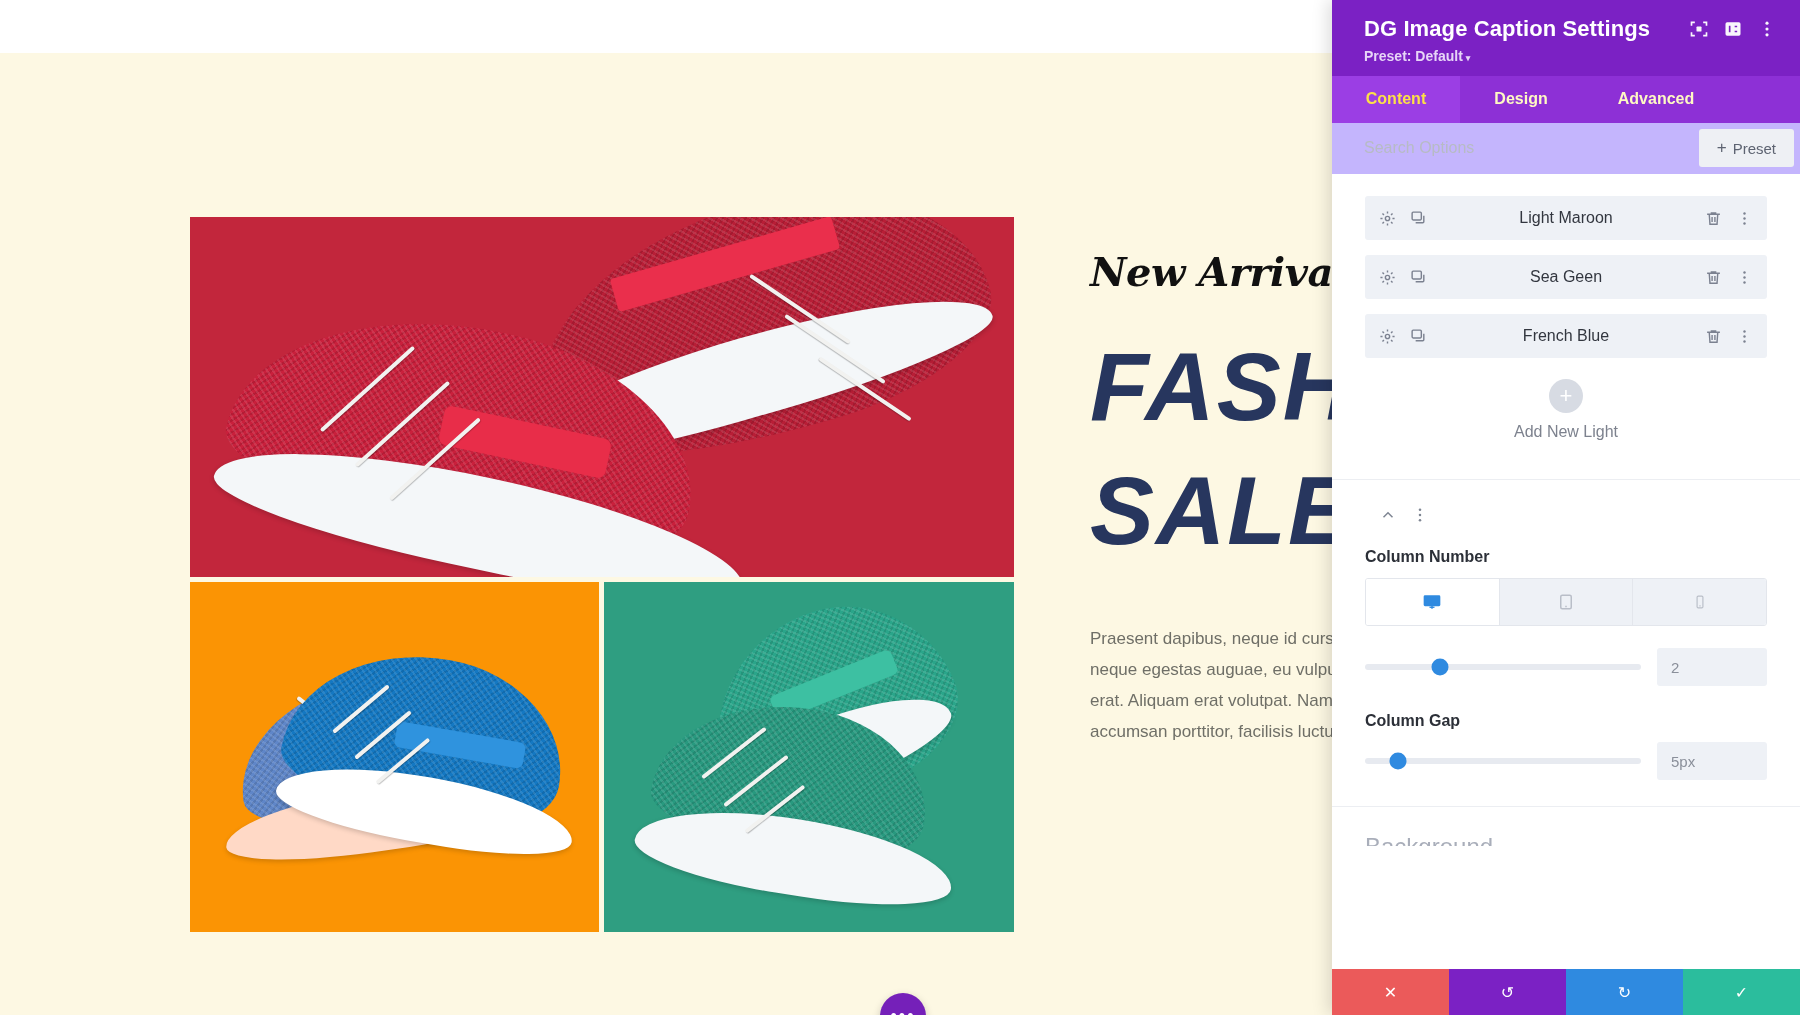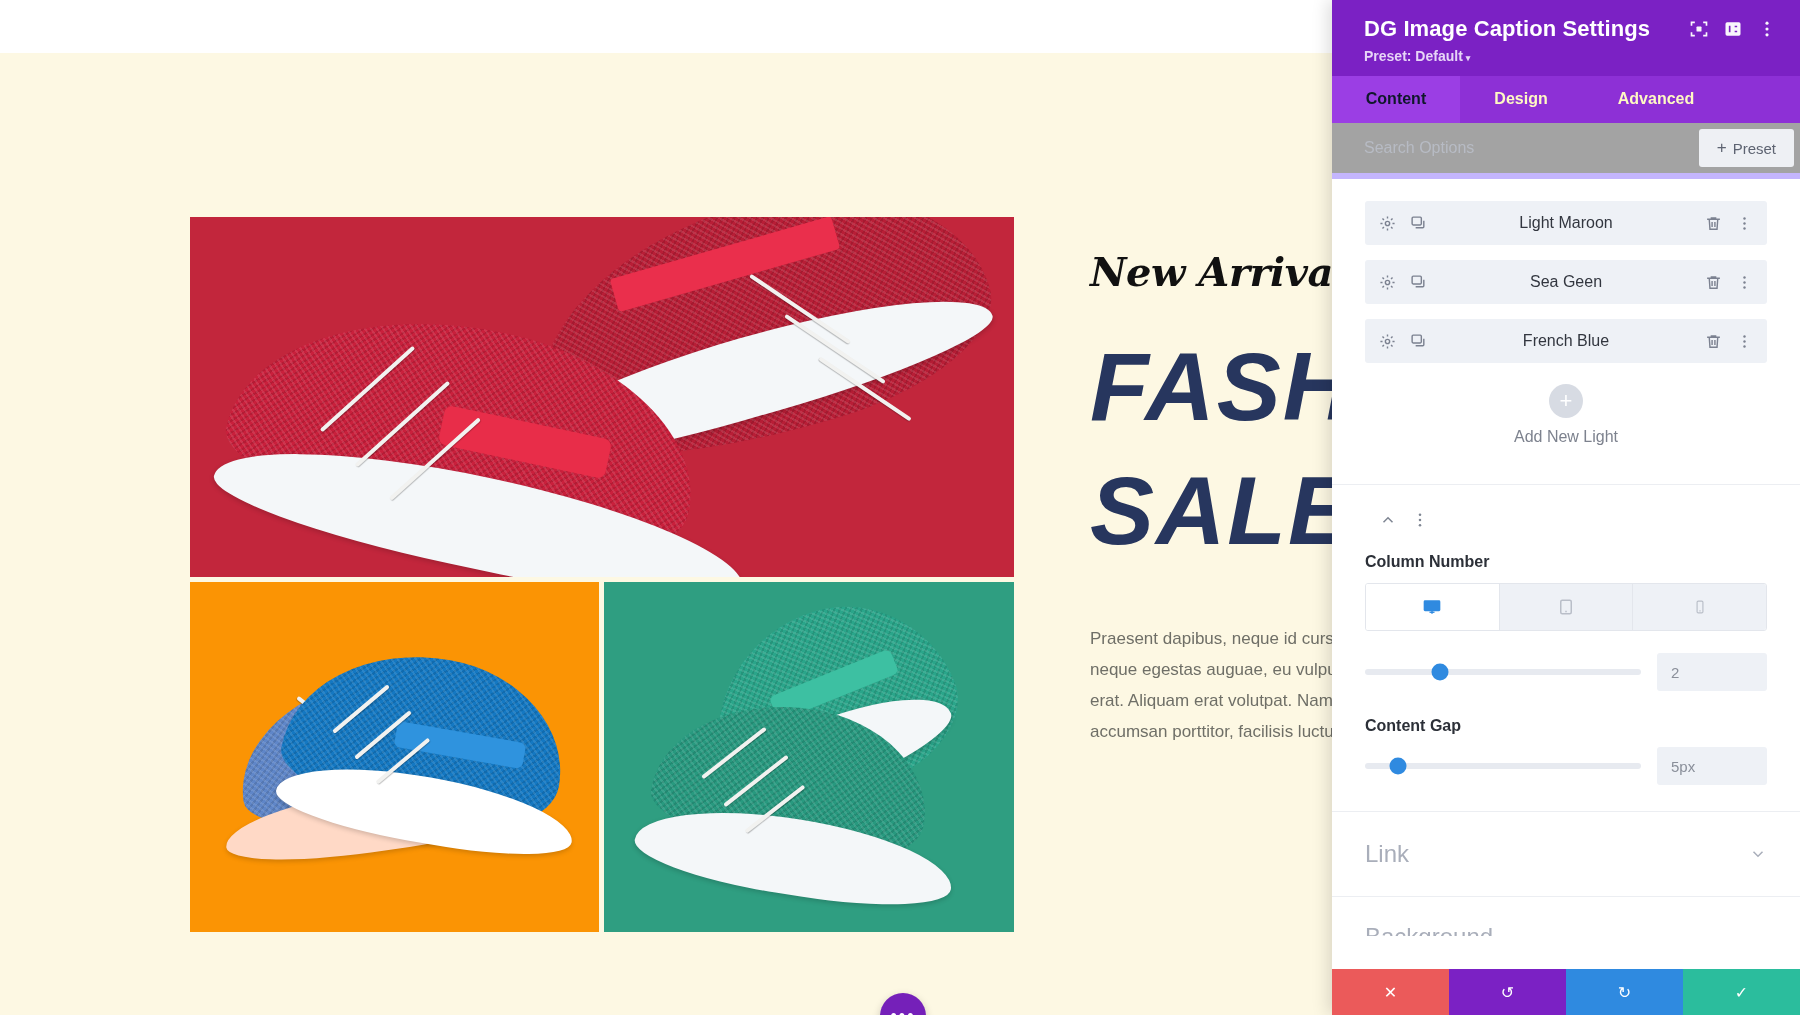--- a/index.html
+++ b/index.html
@@ -119,28 +119,28 @@
   .ph-preset {
     margin-top: 4px; font-size: 14px; font-weight: 700; color: #e7d5f7;
   }
   .ph-preset .caret { font-size: 9px; margin-left: 3px; }
 
   .tabs { display: flex; background: #8d30d6; }
   .tab {
     padding: 14px 0 15px; font-size: 16px; font-weight: 700;
     color: #fef9c3; text-align: center;
   }
-  .tab.active { background: #9b3ee4; color: #0f172a; }
+  .tab.active { background: #9b3ee4; color: #fde047; }
   .tab-content  { width: 128px; }
   .tab-design   { width: 122px; }
   .tab-advanced { width: 148px; }
 
   .searchbar {
     display: flex; align-items: stretch;
-    border-bottom: 6px solid #c4b5fd; background:#a3a3a3;
+    border-bottom: 1px solid #c4b5fd; background:#c4b5fd;
   }
   .search-input {
     flex: 1; border: 0; outline: 0;
     padding: 16px 0 16px 32px;
     font-size: 16px; color: #4a4a55;
     font-family: "Liberation Sans", sans-serif;
     background: transparent;
   }
   .search-input::placeholder { color: #b7bbc4; }
   .filter-btn {
@@ -535,38 +535,30 @@
           </div>
         </div>
 
         <div class="slider-row">
           <div class="slider">
             <div class="knob" style="left:27%"></div>
           </div>
           <div class="slider-value">2</div>
         </div>
 
-        <div class="field-label">Content Gap</div>
+        <div class="field-label">Column Gap</div>
 
         <div class="slider-row">
           <div class="slider">
             <div class="knob" style="left:12%"></div>
           </div>
           <div class="slider-value">5px</div>
         </div>
       </div>
 
-      <div class="collapsed-row">
-        <div class="collapsed-title">Link</div>
-        <span class="chev">
-          <svg width="18" height="18" viewBox="0 0 24 24" fill="none" stroke="currentColor" stroke-width="2">
-              <path d="M6 9l6 6 6-6"></path>
-            </svg>
-        </span>
-      </div>
 
       <div class="cut-row">Background</div>
     </div>
 
     <div class="panel-footer">
       <div class="foot-btn foot-close">✕</div>
       <div class="foot-btn foot-undo">↺</div>
       <div class="foot-btn foot-redo">↻</div>
       <div class="foot-btn foot-save">✓</div>
     </div>

